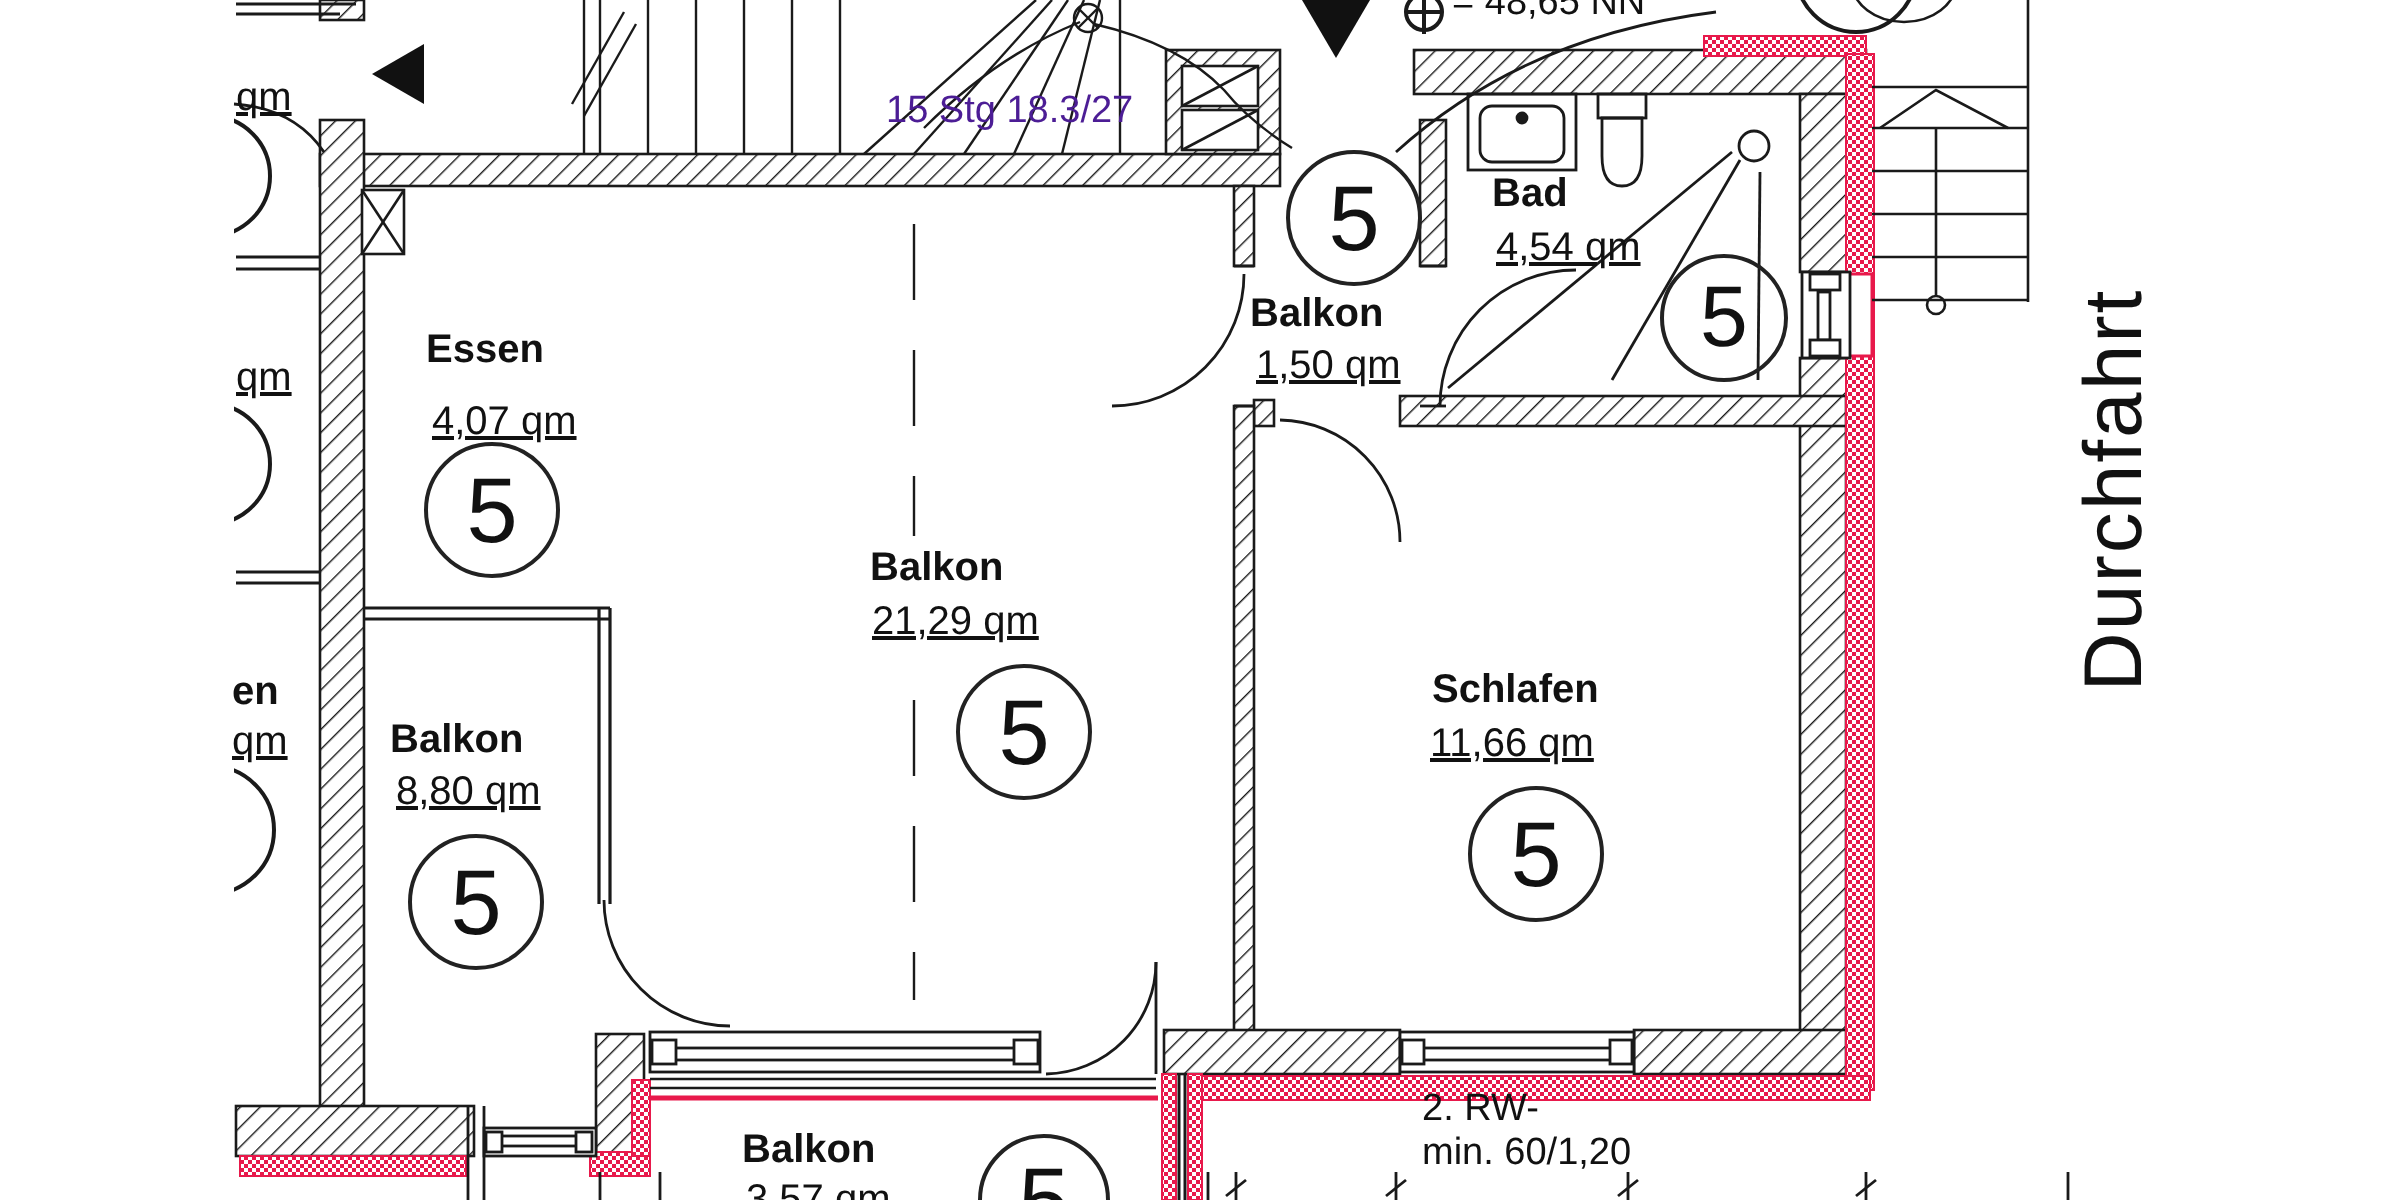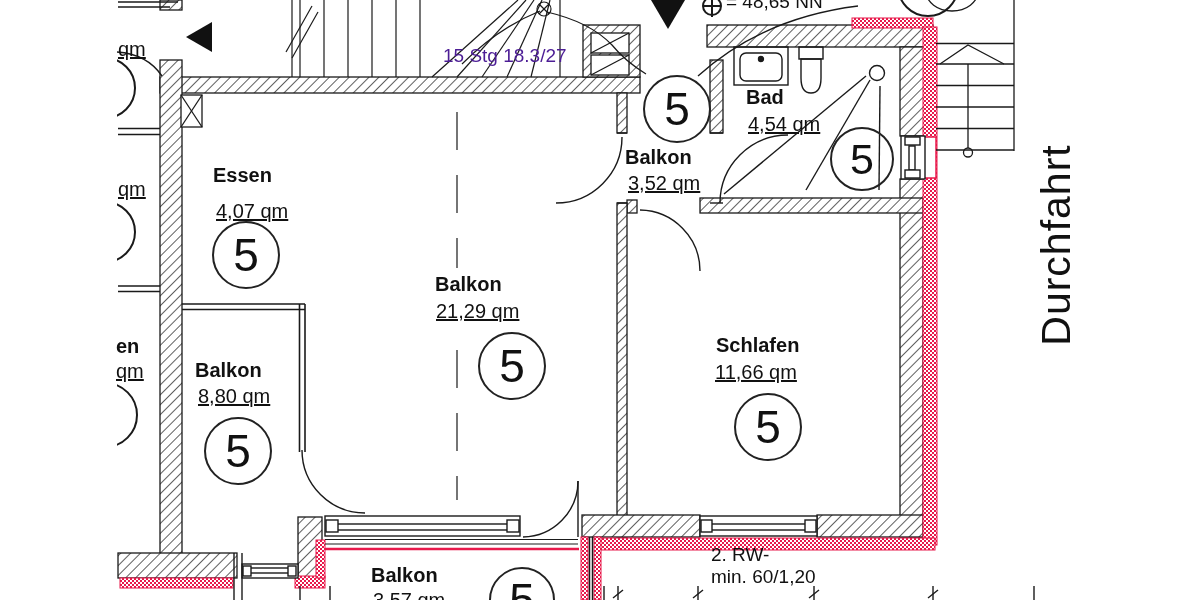--- a/index.html
+++ b/index.html
@@ -249,21 +249,21 @@
 
   <div class="lbl name" style="left:195px;top:359px">Balkon</div>
   <div class="lbl area" style="left:198px;top:385px">8,80 qm</div>
   <div class="circ" style="left:204px;top:417px">5</div>
 
   <div class="lbl name" style="left:435px;top:273px">Balkon</div>
   <div class="lbl area" style="left:436px;top:300px">21,29 qm</div>
   <div class="circ" style="left:478px;top:332px">5</div>
 
   <div class="lbl name" style="left:625px;top:146px">Balkon</div>
-  <div class="lbl area" style="left:628px;top:172px">3,52 qm</div>
+  <div class="lbl area" style="left:628px;top:172px">1,50 qm</div>
   <div class="circ" style="left:643px;top:75px">5</div>
 
   <div class="lbl name" style="left:746px;top:86px">Bad</div>
   <div class="lbl area" style="left:748px;top:113px">4,54 qm</div>
   <div class="circ circ-sm" style="left:830px;top:127px">5</div>
 
   <div class="lbl name" style="left:716px;top:334px">Schlafen</div>
   <div class="lbl area" style="left:715px;top:361px">11,66 qm</div>
   <div class="circ" style="left:734px;top:393px">5</div>
 

